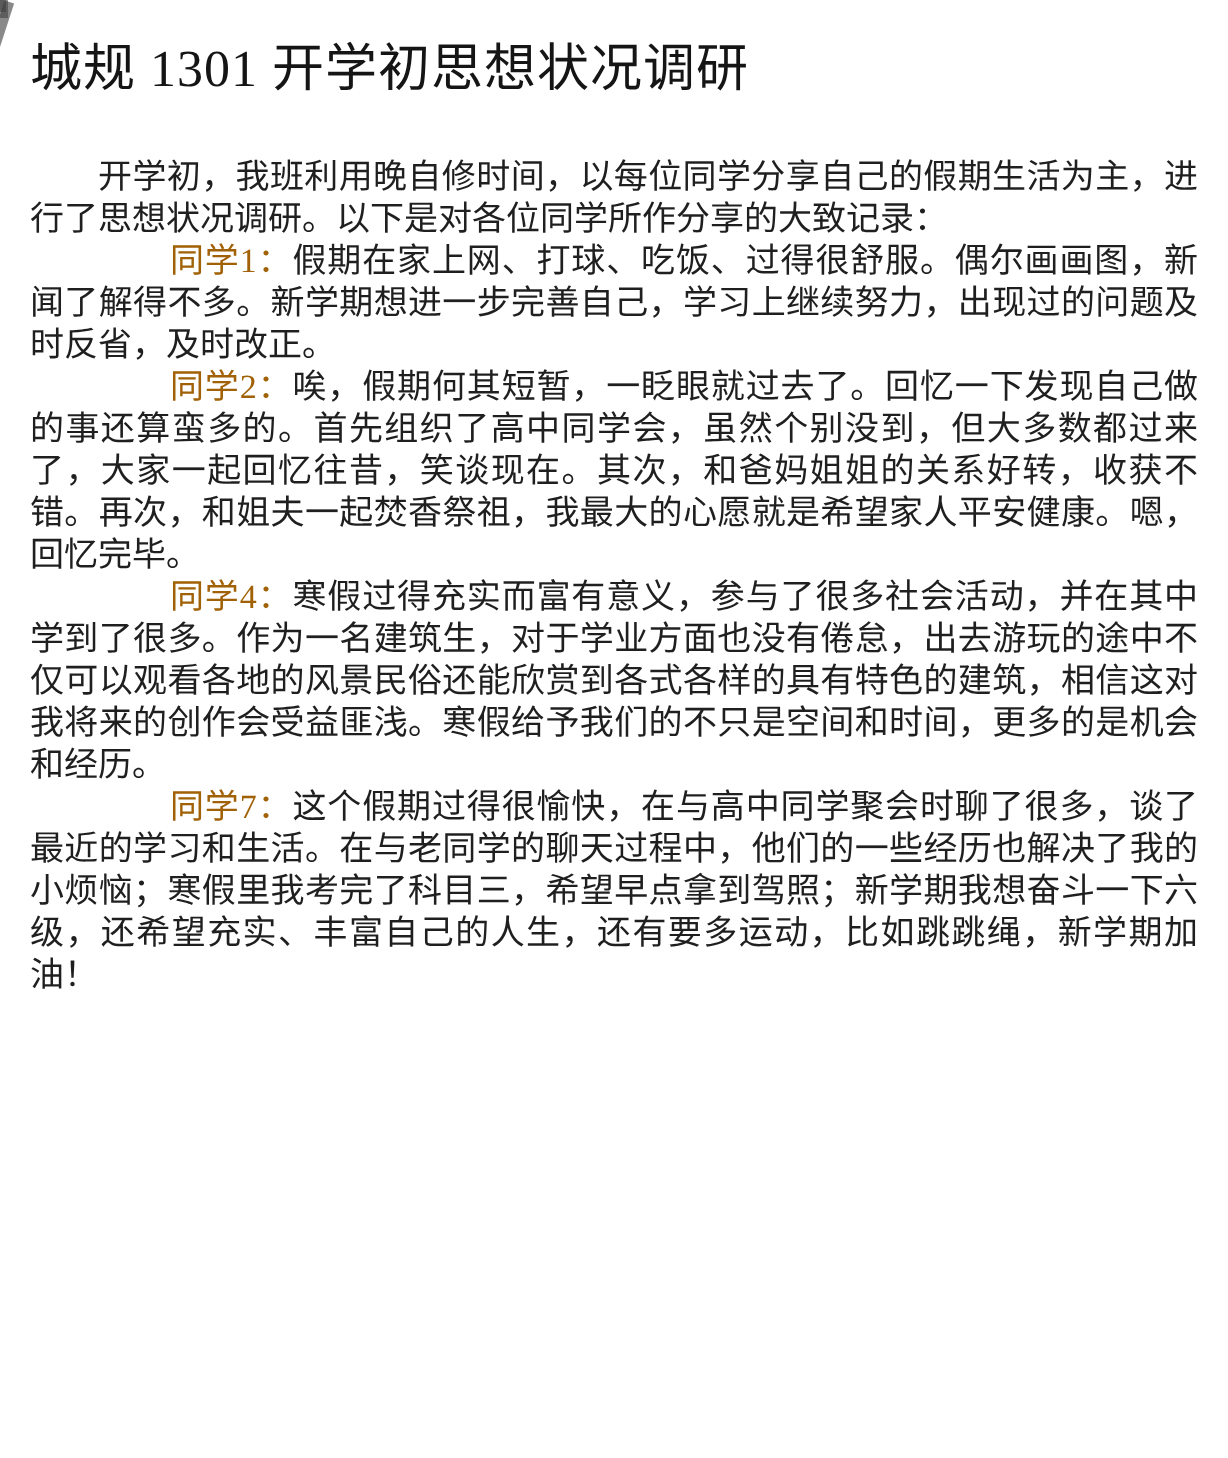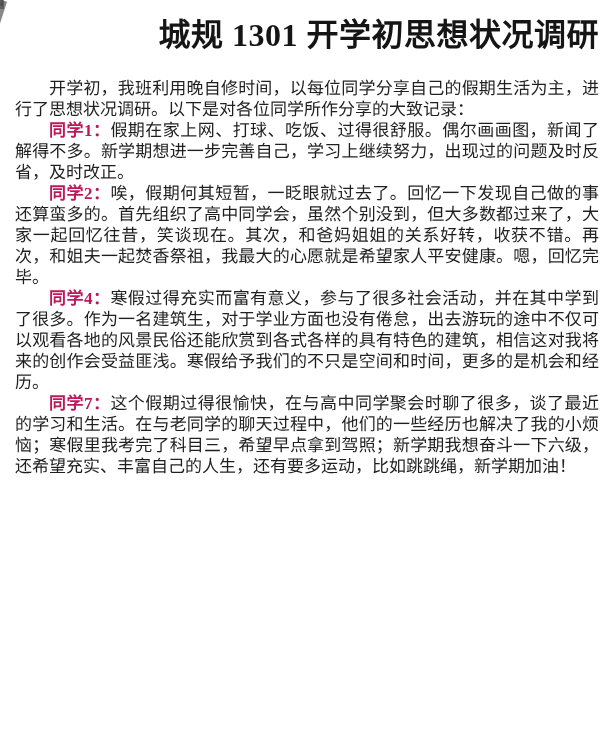--- a/index.html
+++ b/index.html
@@ -18,41 +18,42 @@
   .page {
     position: relative;
     width: 614px;
     height: 729px;
     padding: 0 15px;
     box-sizing: border-box;
     overflow: hidden;
   }
   h1.doc-title {
     margin: 18px 0 26px 0;
-    font-size: 32px;
+    font-size: 26px;
     line-height: 34px;
-    font-weight: bold;
-    text-align: right;
+    font-weight: normal;
+    text-align: left;
     letter-spacing: 0.5px;
     color: #151515;
     font-family: "Liberation Serif", serif;
   }
   p.body-par {
     margin: 0;
     font-size: 17px;
     line-height: 21px;
     text-align: justify;
     text-justify: inter-ideograph;
     text-indent: 2em;
     word-break: break-all;
     color: #1f1f1f;
   }
   p.body-par b.stu-label {
-    font-weight: bold;
-    color: #be185d;
+    font-weight: normal;
+    color: #a16207;
+    margin-left: 36px;
   }
   
   .artifact {
     position: absolute;
     background: #3a3a3a;
     opacity: 0.55;
     pointer-events: none;
   }
   .a1 { left: 0; top: 9;  width: 4px; height: 9px; }
   .a2 { left: 0; top: 168; width: 3px; height: 6px; opacity: 0.3; }

